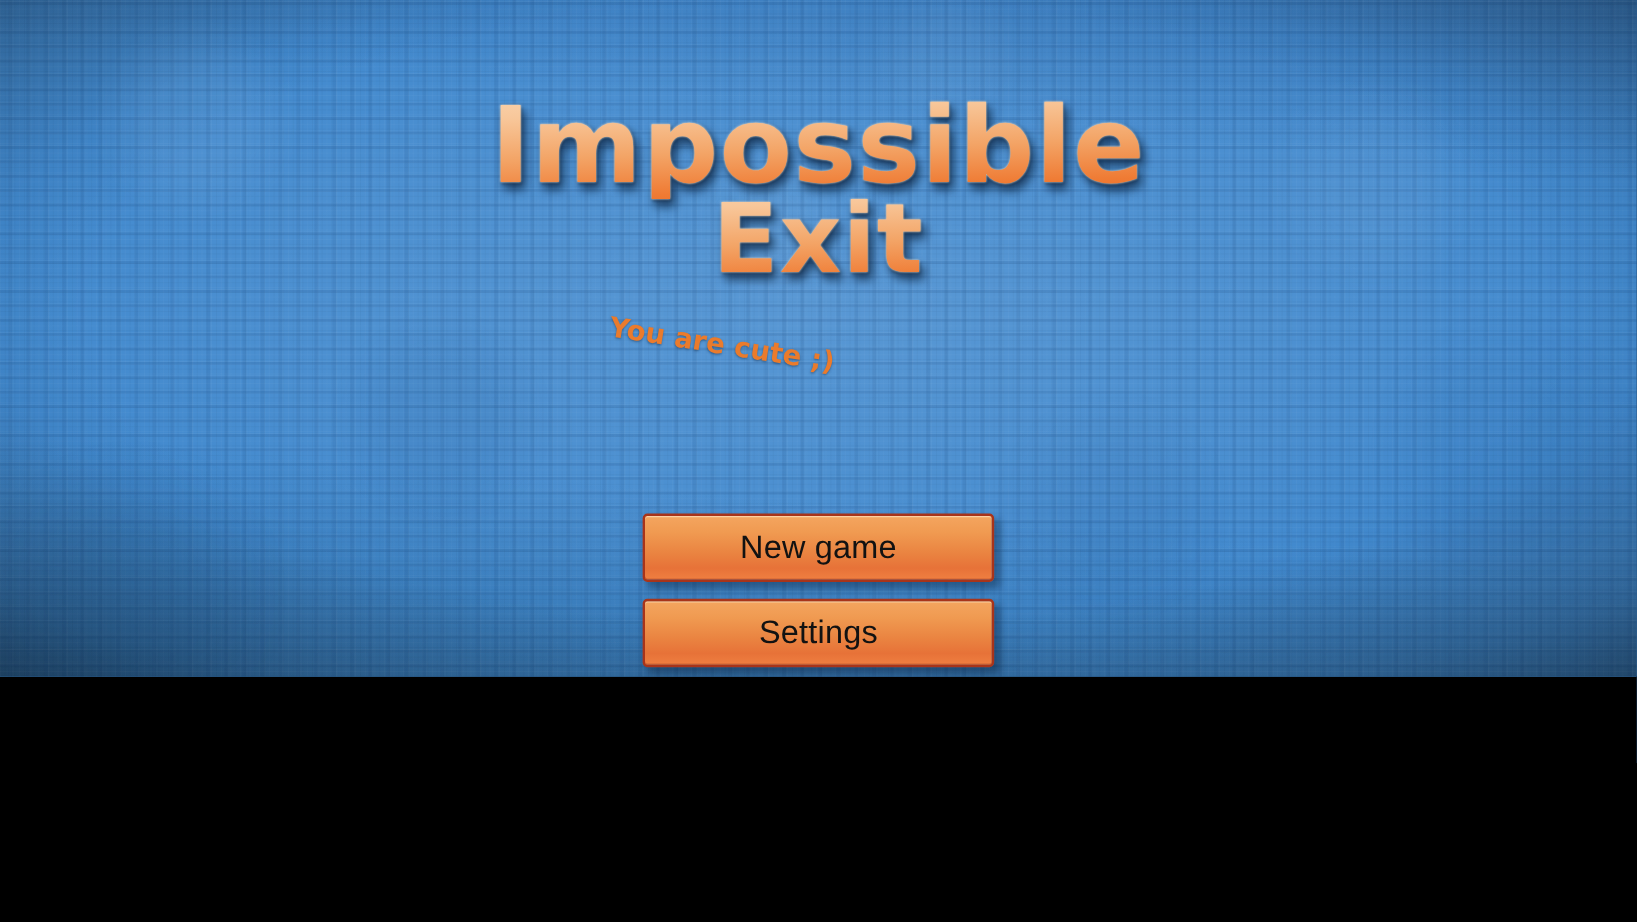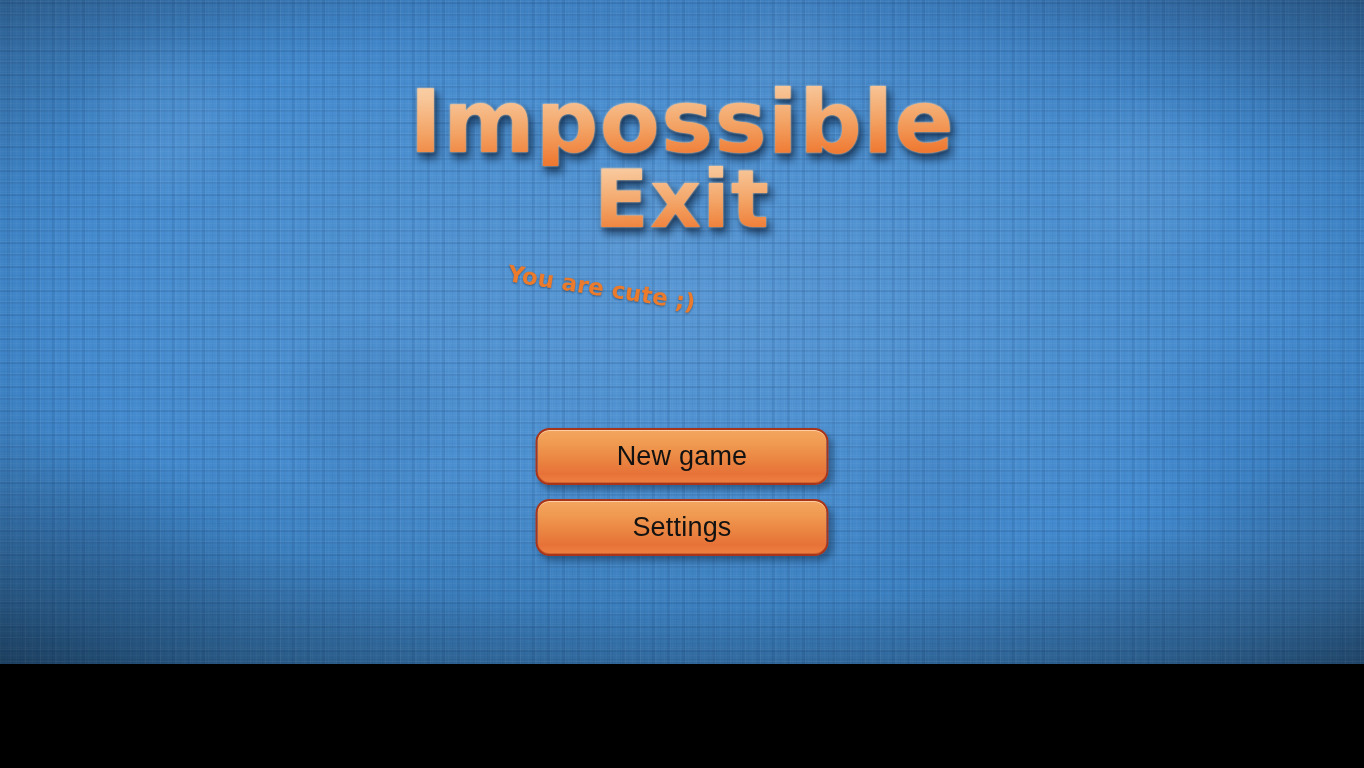--- a/index.html
+++ b/index.html
@@ -4,21 +4,21 @@
 <title>Impossible Quest</title>
 <style>
   html, body {
     margin: 0;
     padding: 0;
     background: #000;
   }
   #screen {
     position: relative;
     width: 1364px;
-    height: 664px;
+    height: 564px;
     overflow: hidden;
     font-family: "DejaVu Sans", sans-serif;
     background-color: #3d87cf;
     user-select: none;
   }
 
   
   .bg-base {
     position: absolute;
     inset: 0;
@@ -143,21 +143,21 @@
     top: 428px;
     display: flex;
     flex-direction: column;
     gap: 14px;
   }
   .menu-button {
     position: relative;
     width: 293px;
     height: 57px;
     border: 2px solid #a8341a;
-    border-radius: 14px;
+    border-radius: 4px;
     box-sizing: border-box;
     background-image: linear-gradient(180deg,
         #f4a55f 0%,
         #f09a51 26%,
         #ea8441 58%,
         #e77238 82%,
         #ef7f41 100%);
     box-shadow:
       inset 0 1px 0 rgba(255,226,192,0.70),
       inset 0 -1px 0 rgba(150,50,20,0.35),

